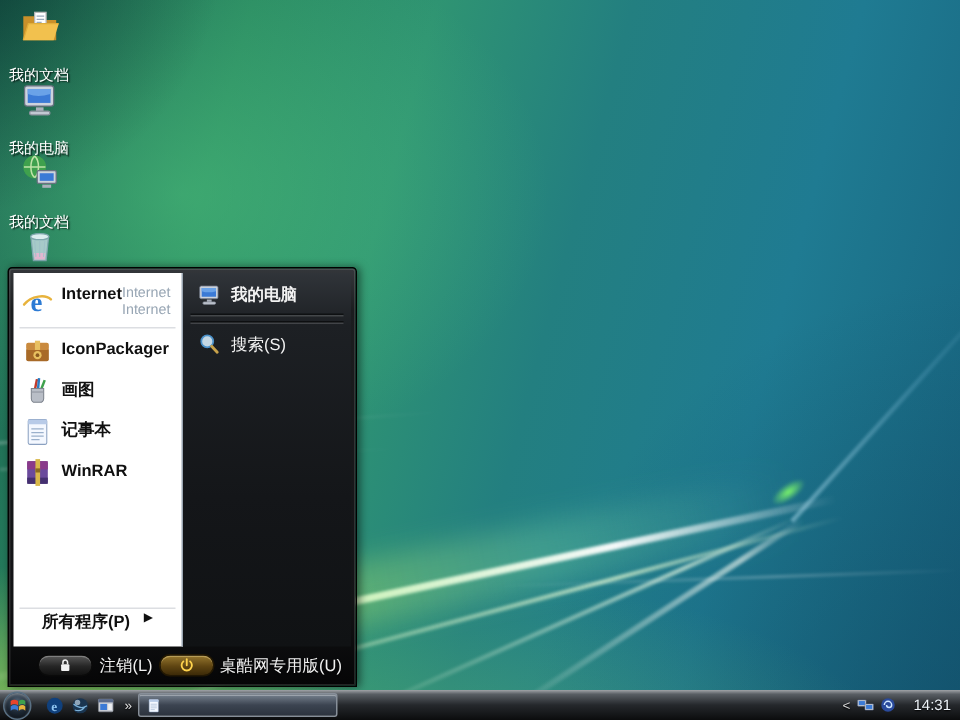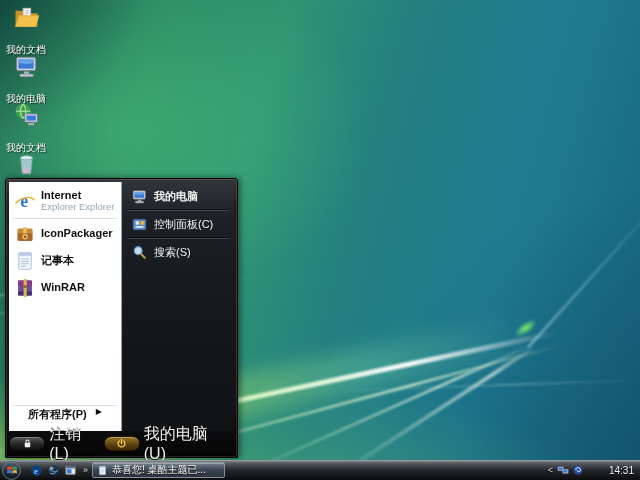--- a/index.html
+++ b/index.html
@@ -56,39 +56,39 @@
     display:flex;flex-direction:column;box-sizing:border-box;padding:3px 3px 0 3px;
   }
   .sm-cols{flex:1;display:flex;min-height:0;}
   .sm-left{width:113px;background:#fff;display:flex;flex-direction:column;padding:2px 0;box-sizing:border-box;border-right:1px solid #9aa5b1;}
   .sm-right{flex:1;display:flex;flex-direction:column;padding-top:3px;
     background:linear-gradient(180deg,#303439 0%,#1d2024 14%,#141619 60%,#101214 100%);}
   .sm-item{display:flex;align-items:center;gap:5px;height:25px;padding:1px 3px 1px 5px;cursor:default;}
   .sm-item .ic{width:22px;height:22px;flex:none;}
   .sm-item .lbl{font-size:11px;font-weight:bold;color:#101010;line-height:1.1;}
   .sm-item.pinned{height:31px;}
-  .sm-item .two{display:flex;flex-direction:column;}
+  .sm-item .two{display:flex;flex-direction:row;}
   .sm-item .sub{font-size:9.5px;color:#98a6b4;font-weight:normal;}
   .sm-sep-light{height:1px;background:#dcdee2;margin:1px 4px;flex:none;}
   .sm-spacer{flex:1;}
   .all-programs{height:22px;display:flex;justify-content:center;gap:9px;cursor:default;}
   .all-programs .lbl{font-size:11px;font-weight:bold;color:#101010;}
   .all-programs .arr{font-size:8px;color:#101010;}
   .smr-item{display:flex;align-items:center;gap:6px;height:23px;padding:0 5px 0 9px;color:#f2f2f2;font-size:11px;cursor:default;}
   .smr-item .ic{width:17px;height:17px;flex:none;}
   .smr-item.bold .lbl{font-weight:bold;}
   .smr-item .arr{margin-left:auto;font-size:7px;color:#cfcfcf;}
   .smr-sep{height:1px;background:rgba(255,255,255,0.16);box-shadow:0 -1px 0 rgba(0,0,0,0.55);margin:2px 5px;flex:none;}
   .sm-footer{height:24px;flex:none;display:flex;align-items:center;justify-content:flex-end;gap:4px;padding:0 6px 2px 0;}
   .power-item{display:flex;align-items:center;gap:4px;cursor:default;}
   .pill{width:37px;height:15px;border-radius:8px;display:flex;align-items:center;justify-content:center;box-sizing:border-box;}
   .pill .ic{width:11px;height:11px;}
   .pill-dark{background:linear-gradient(180deg,#5a5a5a,#262626 55%,#111);border:1px solid #0a0a0a;box-shadow:inset 0 1px 0 rgba(255,255,255,0.25);}
   .pill-amber{background:linear-gradient(180deg,#97782f,#5f4512 55%,#3c2a08);border:1px solid #211703;box-shadow:inset 0 1px 0 rgba(255,235,170,0.35);}
-  .power-item .plbl{font-size:16px;color:#f0f0f0;text-shadow:0 1px 1px #000;}
+  .power-item .plbl{font-size:11px;color:#f0f0f0;text-shadow:0 1px 1px #000;}
   
   .taskbar{
     position:absolute;left:0;bottom:0;width:640px;height:20px;z-index:10;
     background:linear-gradient(180deg,#a0a3a7 0%,#595e64 14%,#25282c 50%,#0b0c0d 100%);
     display:flex;align-items:center;box-sizing:border-box;
   }
   .start-orb{width:19px;height:19px;border-radius:50%;margin-left:2px;flex:none;cursor:pointer;
     background:radial-gradient(circle at 50% 30%,#4d5e70 0%,#1c2733 55%,#05080c 100%);
     border:1px solid #5a7184;box-shadow:inset 0 1px 2px rgba(255,255,255,0.4);
     display:flex;align-items:center;justify-content:center;box-sizing:border-box;}
@@ -99,21 +99,21 @@
   .taskbtn{width:133px;height:16px;border-radius:2px;cursor:pointer;
     background:linear-gradient(180deg,#77828f,#3c4451 50%,#2c333e);
     border:1px solid #878f99;box-shadow:inset 0 1px 0 rgba(255,255,255,0.3);
     display:flex;align-items:center;gap:4px;padding:0 4px;box-sizing:border-box;
     color:#fff;font-size:10px;white-space:nowrap;overflow:hidden;}
   .taskbtn .ic{width:11px;height:11px;flex:none;}
   .taskbtn .lbl{overflow:hidden;text-overflow:ellipsis;text-shadow:0 1px 1px #000;}
   .tray{margin-left:auto;display:flex;align-items:center;gap:4px;padding-right:6px;}
   .tray-chevron{color:#d8d8d8;font-size:9px;cursor:pointer;text-shadow:0 1px 1px #000;}
   .tray .ic{width:12px;height:12px;cursor:pointer;}
-  .clock{color:#eef4fa;font-size:10px;margin-left:21px;cursor:default;text-shadow:0 1px 1px #000;}
+  .clock{color:#eef4fa;font-size:10px;margin-left:7px;cursor:default;text-shadow:0 1px 1px #000;}
 </style>
 </head>
 <body>
 
 <div class="wallpaper">
   <div class="aurora">
     <div class="beam b6"></div>
       <div class="beam b1"></div>
       <div class="beam b2"></div>
     <div class="beam b3"></div>
@@ -181,36 +181,48 @@
     <div class="sm-left">
       <div class="sm-item pinned">
         <span class="ic">
             <svg viewBox="0 0 32 32">
               <text x="15" y="25" text-anchor="middle" font-size="26" font-weight="bold" fill="#2d7bd4" font-family="Liberation Serif,serif">e</text>
               <path d="M3 19c7-9 21-10 26-5" stroke="#e8b33c" stroke-width="2.4" fill="none" stroke-linecap="round"></path>
             </svg>
           </span>
         <span class="two">
           <span class="lbl">Internet</span>
-          <span class="sub">Explorer Explorer</span>
+          <span class="sub">Internet Internet</span>
         </span>
       </div>
       <div class="sm-sep-light"></div>
       <div id="sm-programs">
           <div class="sm-item">
             <span class="ic">
               <svg viewBox="0 0 32 32">
                 <rect x="5" y="13" width="22" height="13" rx="2" fill="#a86a28"></rect>
                 <rect x="5" y="8" width="22" height="7" rx="2" fill="#c98a3e"></rect>
                 <rect x="13.5" y="6" width="5" height="9" fill="#e8c060"></rect>
                 <circle cx="16" cy="20" r="4" fill="#e8c060"></circle>
                 <circle cx="16" cy="20" r="1.8" fill="#8a5a20"></circle>
               </svg>
             </span>
             <span class="lbl">IconPackager</span>
+          </div>
+          <div class="sm-item">
+            <span class="ic">
+              <svg viewBox="0 0 32 32">
+                <path d="M13.5 14l2-10" stroke="#c23a2a" stroke-width="2.4"></path>
+                <path d="M16.5 14l1-11" stroke="#2a7cc2" stroke-width="2.4"></path>
+                <path d="M19.5 14l3.5-9" stroke="#3fa14d" stroke-width="2.4"></path>
+                <path d="M10 13h12v10a3.5 3.5 0 0 1-3.5 3.5h-5A3.5 3.5 0 0 1 10 23z" fill="#b9bec7" stroke="#7c828c"></path>
+                <path d="M10 16.5h12" stroke="#8e949e"></path>
+              </svg>
+            </span>
+            <span class="lbl">画图</span>
           </div>
           <div class="sm-item">
             <span class="ic">
               <svg viewBox="0 0 32 32">
                 <rect x="7" y="4" width="18" height="24" rx="1.5" fill="#f4f8ff" stroke="#8aa0c0"></rect>
                 <rect x="7" y="4" width="18" height="4.5" fill="#b8cbe8"></rect>
                 <path d="M10 13h12M10 16.5h12M10 20h12M10 23.5h8" stroke="#9ab0cc" stroke-width="1.2"></path>
               </svg>
             </span>
             <span class="lbl">记事本</span>
@@ -242,31 +254,20 @@
               <rect x="4" y="5" width="23" height="16" rx="2" fill="#cdd3dd" stroke="#6a7180"></rect>
               <rect x="6.5" y="7.5" width="18" height="11" fill="#3b7ad6"></rect>
               <path d="M6.5 7.5h18v4c-7 2-12 2-18 0z" fill="#6aa2e8"></path>
               <rect x="13" y="22" width="6" height="3" fill="#aab0bc"></rect>
               <rect x="8" y="25" width="16" height="3" rx="1.5" fill="#c2c8d2" stroke="#8a909c"></rect>
             </svg>
           </span>
           <span class="lbl">我的电脑</span>
         </div>
         <div class="smr-sep"></div>
-        <div class="smr-item">
-          <span class="ic">
-            <svg viewBox="0 0 32 32">
-              <rect x="4" y="6" width="24" height="20" rx="2" fill="#5a8ac8" stroke="#3a5a90"></rect>
-              <circle cx="12" cy="13" r="3.5" fill="#e8e8e8"></circle>
-              <rect x="18" y="9.5" width="7" height="7" rx="1" fill="#e8b33c"></rect>
-              <rect x="8" y="19" width="16" height="3.5" rx="1.7" fill="#cdd8e8"></rect>
-            </svg>
-          </span>
-          <span class="lbl">控制面板(C)</span>
-        </div>
         <div class="smr-sep"></div>
         <div class="smr-item">
           <span class="ic">
             <svg viewBox="0 0 32 32">
               <circle cx="13.5" cy="12.5" r="7.5" fill="#d8ecfa" fill-opacity="0.9"></circle>
               <circle cx="13.5" cy="12.5" r="7.5" fill="none" stroke="#4a90c8" stroke-width="2.2"></circle>
               <path d="M19 18.5L26 26" stroke="#c8a24a" stroke-width="3.6" stroke-linecap="round"></path>
             </svg>
           </span>
           <span class="lbl">搜索(S)</span>
@@ -287,21 +288,21 @@
     </div>
     <div class="power-item">
       <span class="pill pill-amber">
         <span class="ic">
             <svg viewBox="0 0 32 32">
               <path d="M16 4v12" stroke="#ffd34d" stroke-width="3.6" stroke-linecap="round"></path>
               <path d="M9.5 8.5a10 10 0 1 0 13 0" fill="none" stroke="#ffd34d" stroke-width="3.6" stroke-linecap="round"></path>
             </svg>
           </span>
       </span>
-      <span class="plbl">我的电脑(U)</span>
+      <span class="plbl">桌酷网专用版(U)</span>
     </div>
   </div>
 </div>
 
 <div class="taskbar">
   <div class="start-orb">
     <span class="ic">
         <svg viewBox="0 0 32 32">
           <path d="M3 9c4.5-3.2 8.5-3.2 13 0v7.5c-4.5-3.2-8.5-3.2-13 0z" fill="#e8452c"></path>
           <path d="M17.5 9c4.5-3.2 8-3.2 11.5 0v7.5c-3.5-3.2-7-3.2-11.5 0z" fill="#3fa14d"></path>
@@ -336,21 +337,20 @@
   <span class="ql-chevron">»</span>
   <div id="task-buttons" style="display:flex;align-items:center;gap:3px;">
       <div class="taskbtn">
         <span class="ic">
           <svg viewBox="0 0 32 32">
             <rect x="7" y="4" width="18" height="24" rx="1.5" fill="#f4f8ff" stroke="#8aa0c0"></rect>
             <rect x="7" y="4" width="18" height="4.5" fill="#b8cbe8"></rect>
             <path d="M10 13h12M10 16.5h12M10 20h12M10 23.5h8" stroke="#9ab0cc" stroke-width="1.2"></path>
           </svg>
         </span>
-        <span class="lbl">恭喜您! 桌酷主题已...</span>
       </div>
     </div>
   <div class="tray">
     <span class="tray-chevron">&lt;</span>
     <span id="tray-icons" style="display:flex;gap:3px;align-items:center;">
         <span class="ic">
           <svg viewBox="0 0 32 32">
             <rect x="2" y="7" width="15" height="11" rx="1" fill="#cdd3dd" stroke="#5a6a8a"></rect>
             <rect x="4" y="9" width="11" height="7" fill="#3b7ad6"></rect>
             <rect x="15" y="14" width="15" height="11" rx="1" fill="#cdd3dd" stroke="#5a6a8a"></rect>

